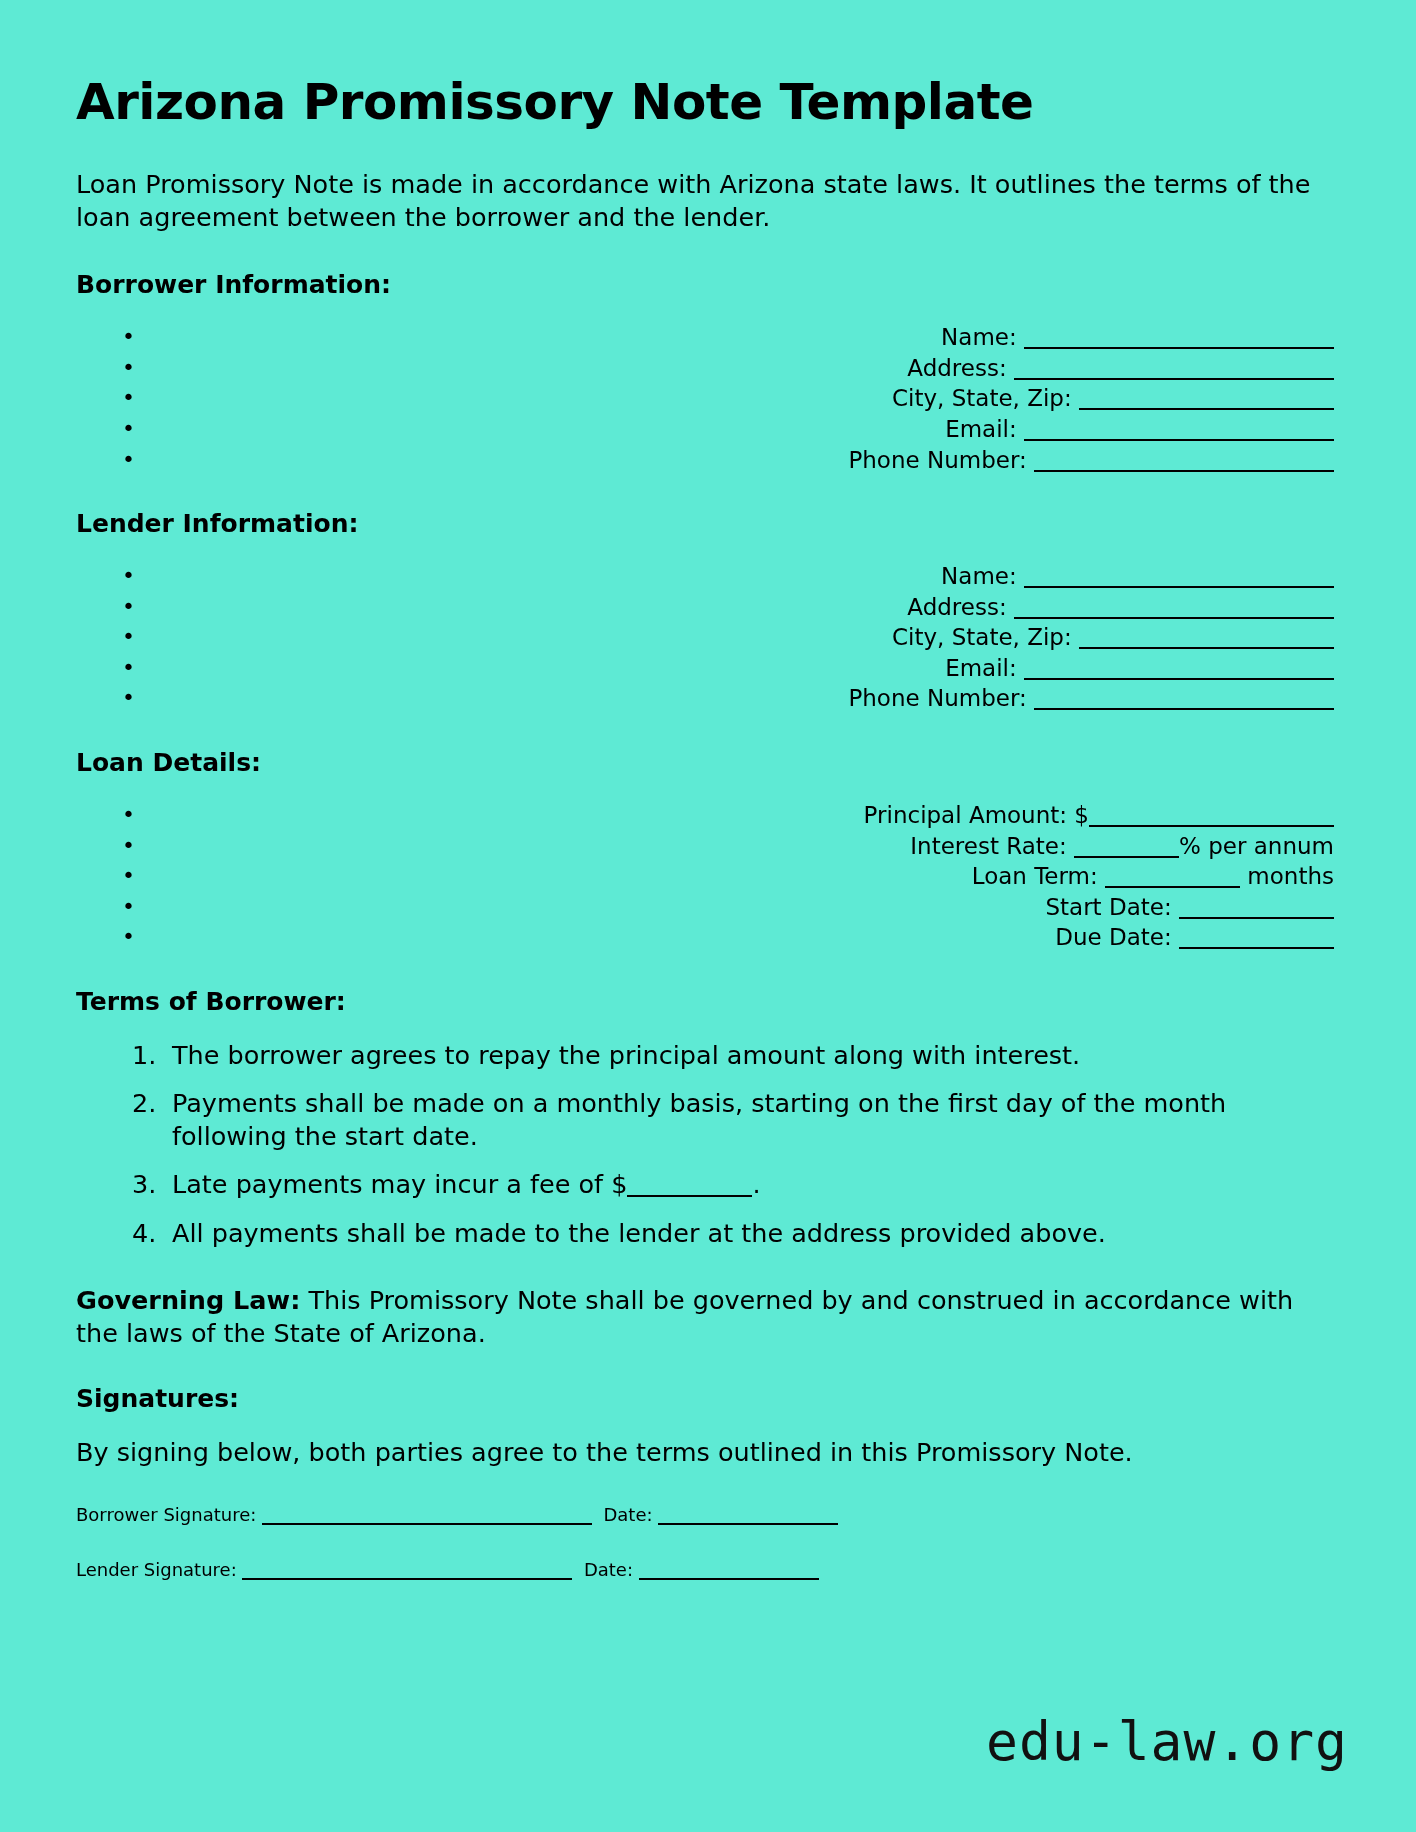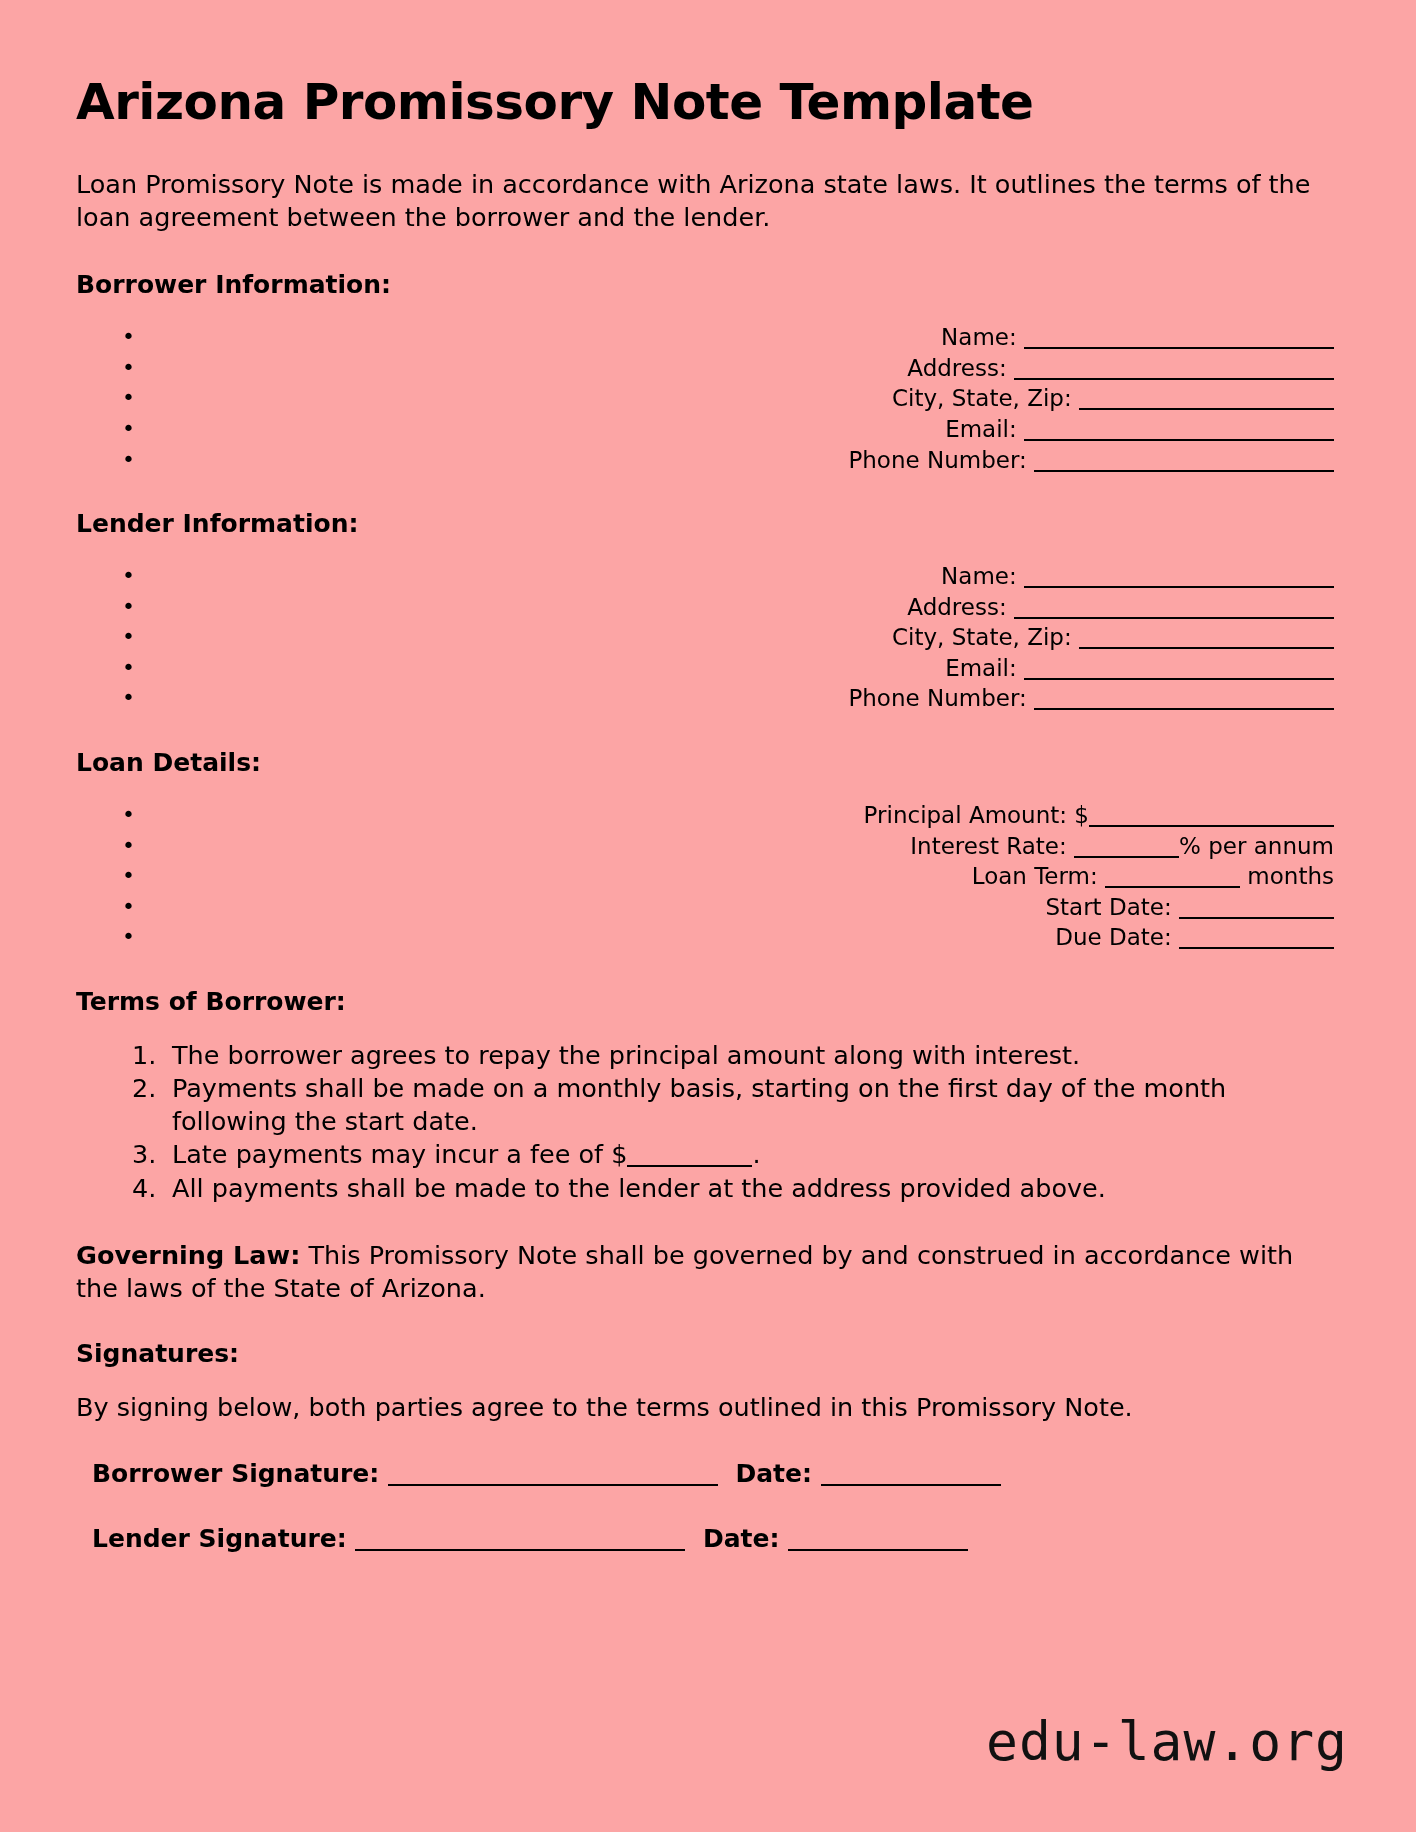--- a/index.html
+++ b/index.html
@@ -4,21 +4,21 @@
 <style>
   html, body {
     margin: 0;
     padding: 0;
     background: #ffffff;
   }
   .page {
     position: relative;
     width: 1416px;
     height: 1832px;
-    background: #fca5a5;
+    background: #5eead4;
     box-sizing: border-box;
     font-family: "DejaVu Sans", sans-serif;
     color: #000000;
     overflow: hidden;
   }
   .content {
     position: absolute;
     left: 76px;
     top: 74px;
     width: 1258px;
@@ -69,40 +69,40 @@
     padding: 0 0 0 96px;
     list-style: none;
     counter-reset: termnum;
   }
   ol.terms li {
     font-size: 25.5px;
     line-height: 1.30;
     position: relative;
     padding-left: 0;
     margin-bottom: 0;
+    margin-top: 15px;
   }
   ol.terms li::before {
     counter-increment: termnum;
     content: counter(termnum) ".";
     position: absolute;
     left: -40px;
     top: 0;
   }
   .para {
     font-size: 25.5px;
     line-height: 1.30;
     margin: 0 0 34px 0;
   }
   .para b { font-weight: bold; }
   .sig-line {
-    font-size: 25px;
+    font-size: 18px;
     line-height: 1.30;
-    margin: 0 0 32px 16px;
+    margin: 0 0 32px 0;
     white-space: nowrap;
-    font-weight: bold;
   }
   .blank {
     display: inline-block;
     border-bottom: 2.5px solid #000;
     vertical-align: -4px;
     height: 19px;
   }
   .watermark {
     position: absolute;
     right: 68px;

